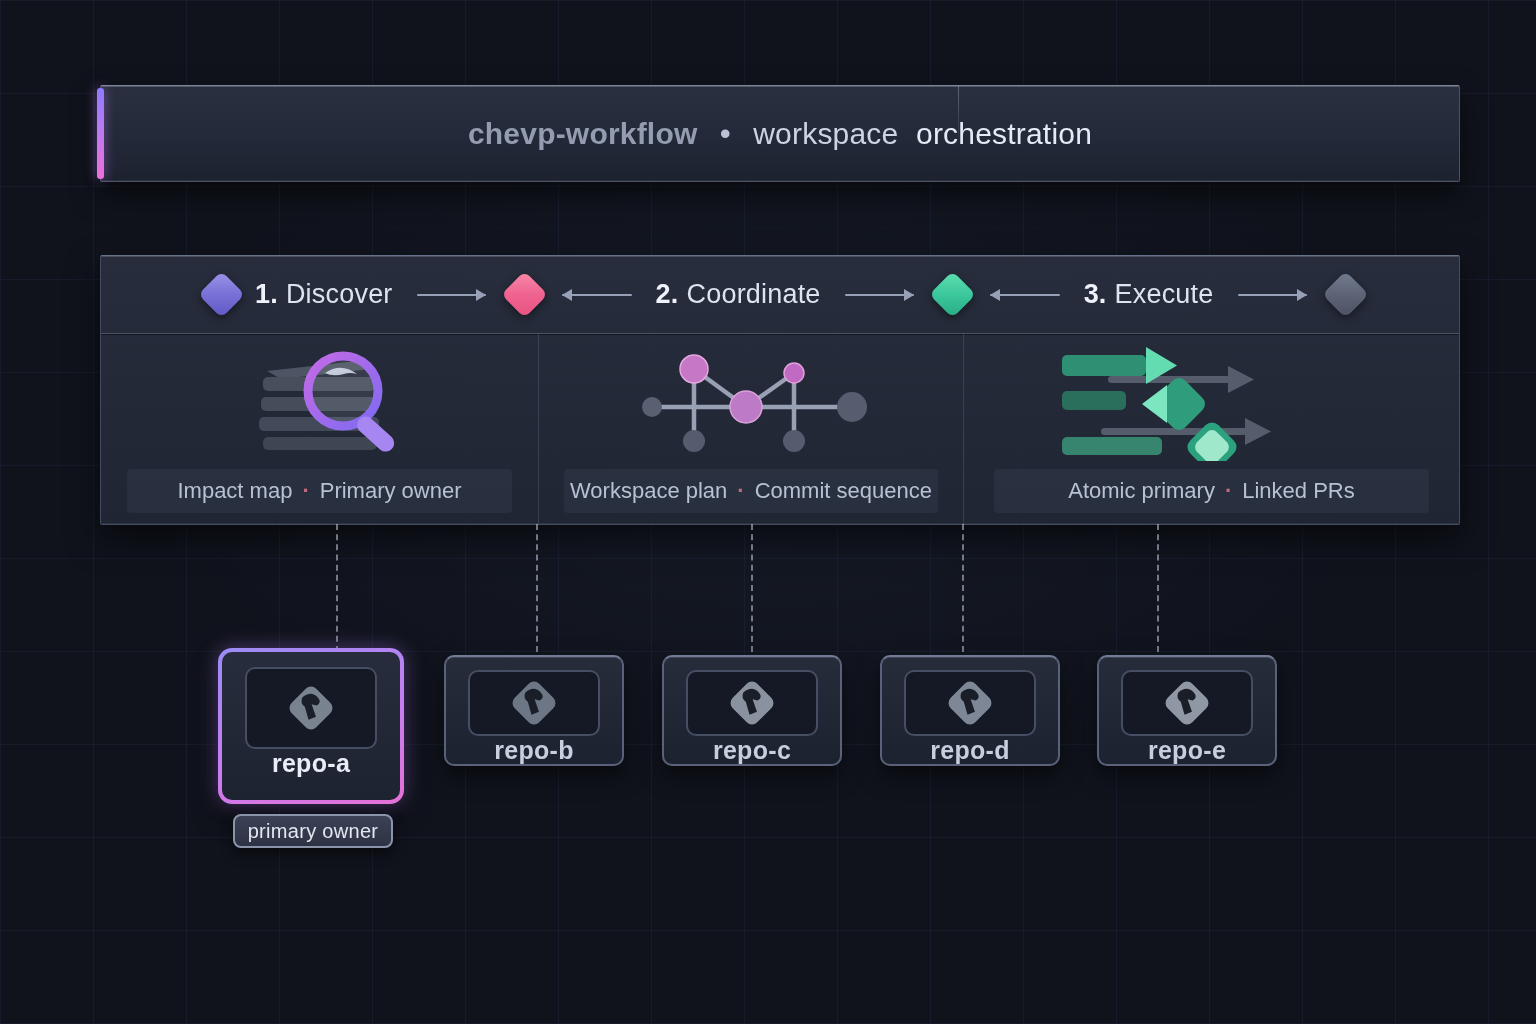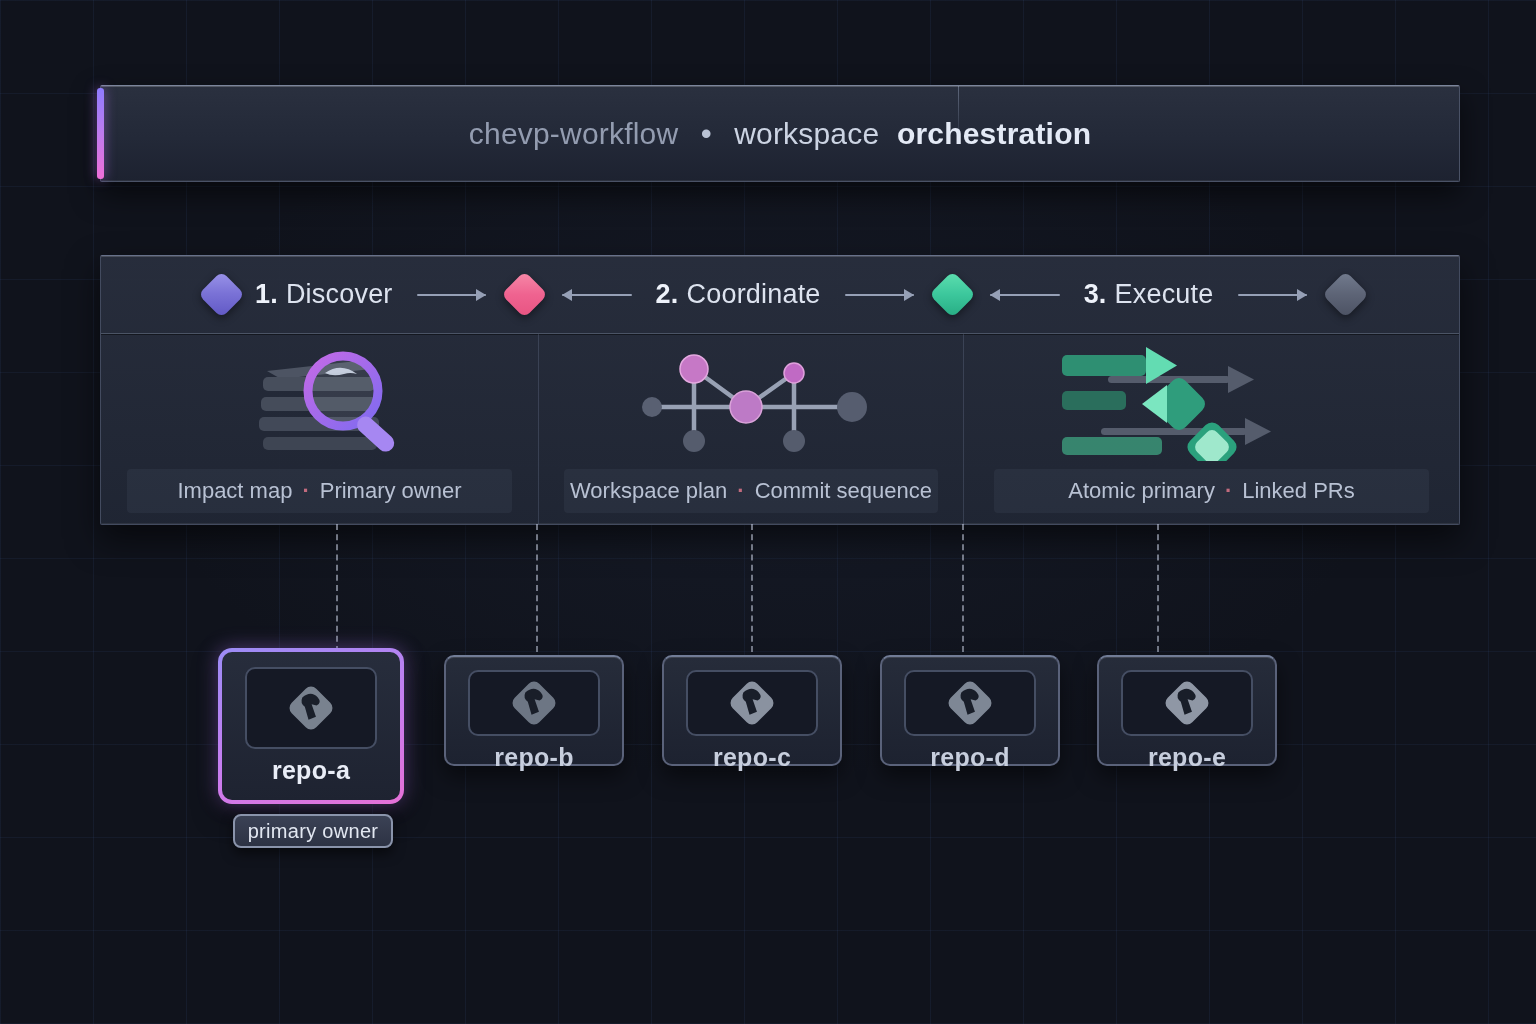--- a/index.html
+++ b/index.html
@@ -21,24 +21,24 @@
     box-shadow:0 12px 28px rgba(0,0,0,0.55), inset 0 1px 0 rgba(255,255,255,0.20), inset 0 -1px 0 rgba(255,255,255,0.07);
     display:flex;align-items:center;justify-content:center;
   }
   .header-accent{
     position:absolute;left:-4px;top:2px;width:7px;height:91px;border-radius:3px;
     background:linear-gradient(180deg,#8f7bff 0%,#b97bf0 45%,#ef6fd8 100%);
     box-shadow:0 0 12px rgba(190,120,255,0.55);
   }
   .header-seam{position:absolute;left:857px;top:0;width:1px;height:60px;background:linear-gradient(180deg,rgba(190,205,235,0.35),rgba(190,205,235,0));}
   .header-title{font-size:30px;letter-spacing:0.2px;white-space:nowrap;}
-  .t-dim{color:#939cb0;font-weight:400;}
+  .t-dim{color:#939cb0;font-weight:700;}
   .t-dot{color:#b9c2d4;margin:0 14px;font-weight:700;}
   .t-mid{color:#ccd4e3;font-weight:400;}
-  .t-bold{color:#e4eaf6;font-weight:700;margin-left:9px;}
+  .t-bold{color:#e4eaf6;font-weight:400;margin-left:9px;}
 
   
   .stage-panel{
     position:absolute;left:100px;top:255px;width:1358px;height:268px;
     background:linear-gradient(180deg,rgba(40,46,61,0.96) 0%,rgba(32,38,52,0.96) 100%);
     border:1px solid #434b5f;border-top-color:#67718a;border-radius:2px;
     box-shadow:0 14px 32px rgba(0,0,0,0.55), inset 0 1px 0 rgba(255,255,255,0.16), inset 0 -1px 0 rgba(255,255,255,0.07);
   }
   .stage-header{
     height:77px;display:flex;align-items:center;padding:0 90px 0 96px;
@@ -77,21 +77,21 @@
     background:linear-gradient(180deg,#262c3a 0%,#1d2230 100%);
     border:2px solid #5a627a;border-top-color:#717c96;
     box-shadow:0 10px 22px rgba(0,0,0,0.5), inset 0 1px 0 rgba(255,255,255,0.12);
     display:flex;flex-direction:column;align-items:center;box-sizing:border-box;
   }
   .repo-screen{
     margin-top:13px;width:132px;height:82px;border-radius:10px;
     background:#151925;border:2px solid #454e63;
     display:flex;align-items:center;justify-content:center;box-sizing:border-box;
   }
-  .repo-label{margin-top:7px;font-size:25px;font-weight:700;color:#c7cedd;letter-spacing:0.3px;}
+  .repo-label{font-size:25px;font-weight:700;color:#c7cedd;letter-spacing:0.3px;}
 
   .repo-a-outer{
     position:absolute;left:218px;top:648px;padding:4px;border-radius:14px;
     background:linear-gradient(160deg,#9b8cf5 0%,#c77df0 55%,#e570d6 100%);
     box-shadow:0 0 20px rgba(176,122,244,0.40), 0 12px 24px rgba(0,0,0,0.55);
   }
   .repo-a-inner{
     width:178px;height:148px;border-radius:10px;
     background:linear-gradient(180deg,#272d3c 0%,#1e2331 100%);
     display:flex;flex-direction:column;align-items:center;

